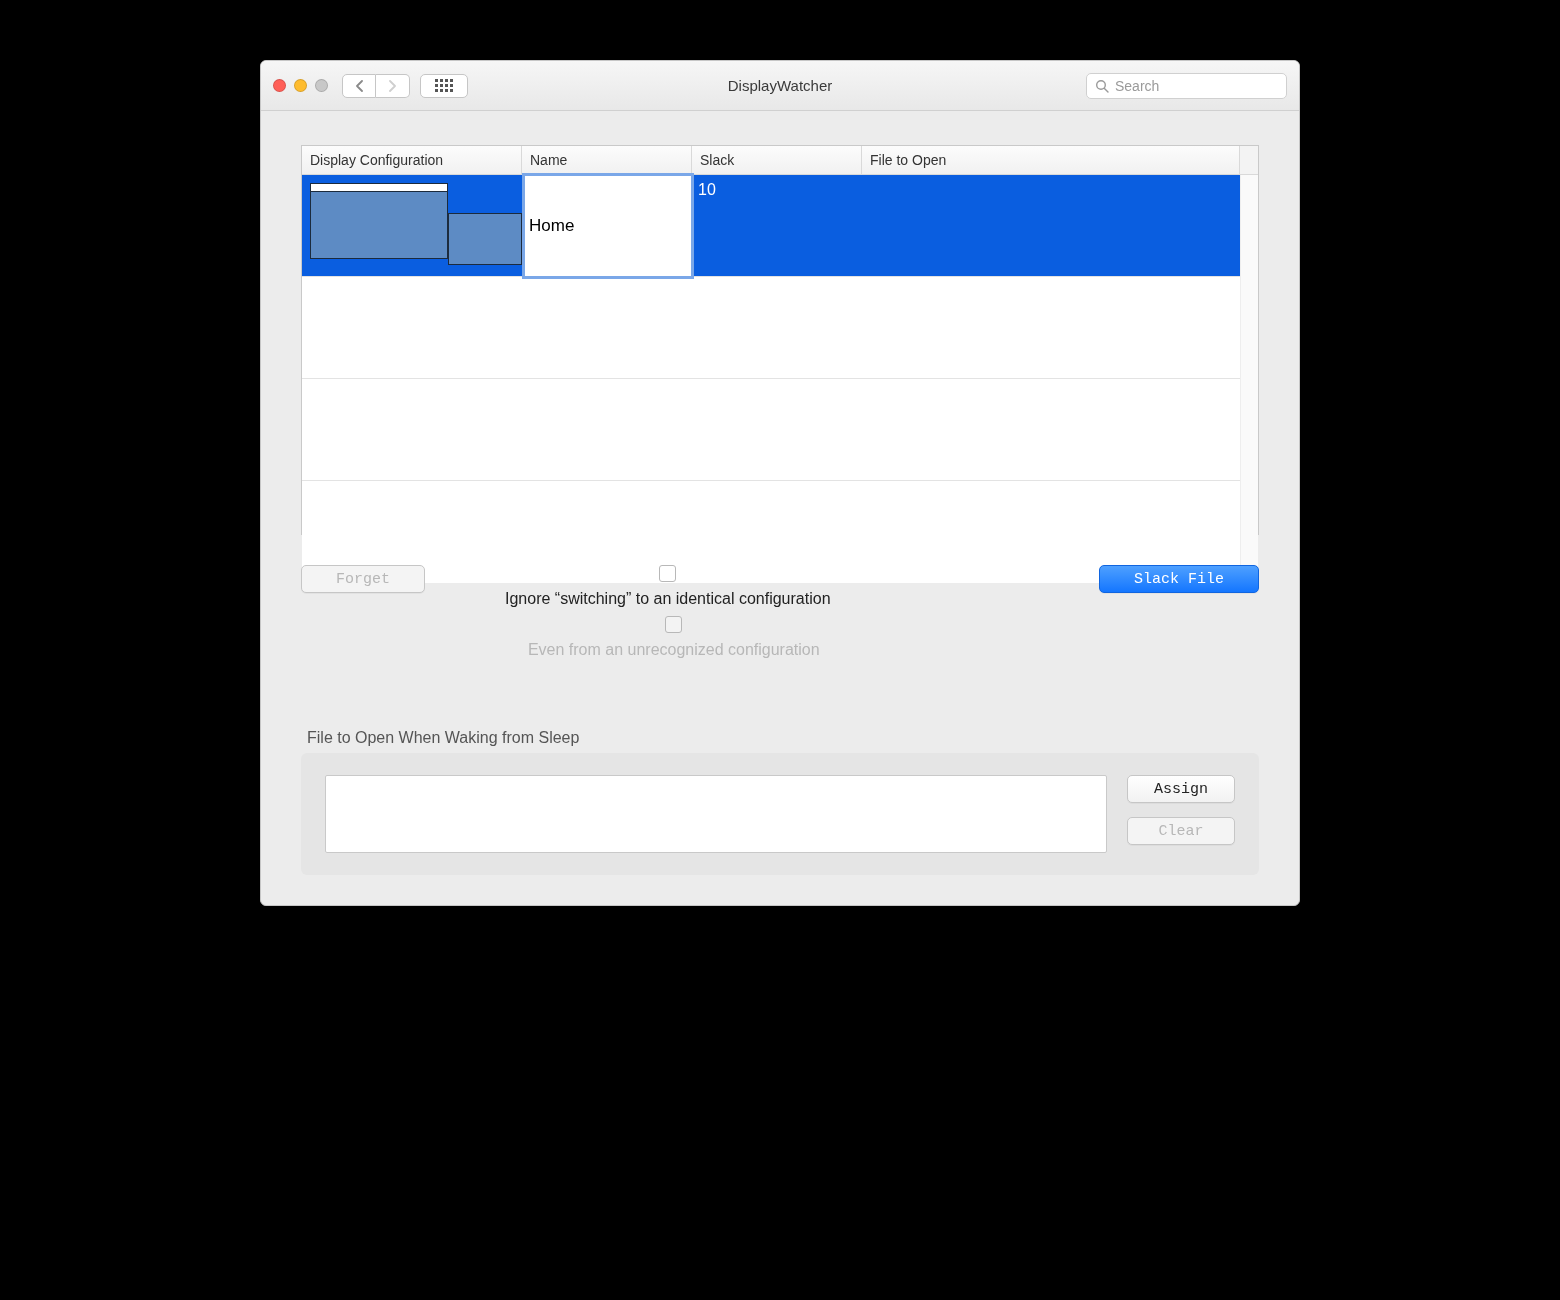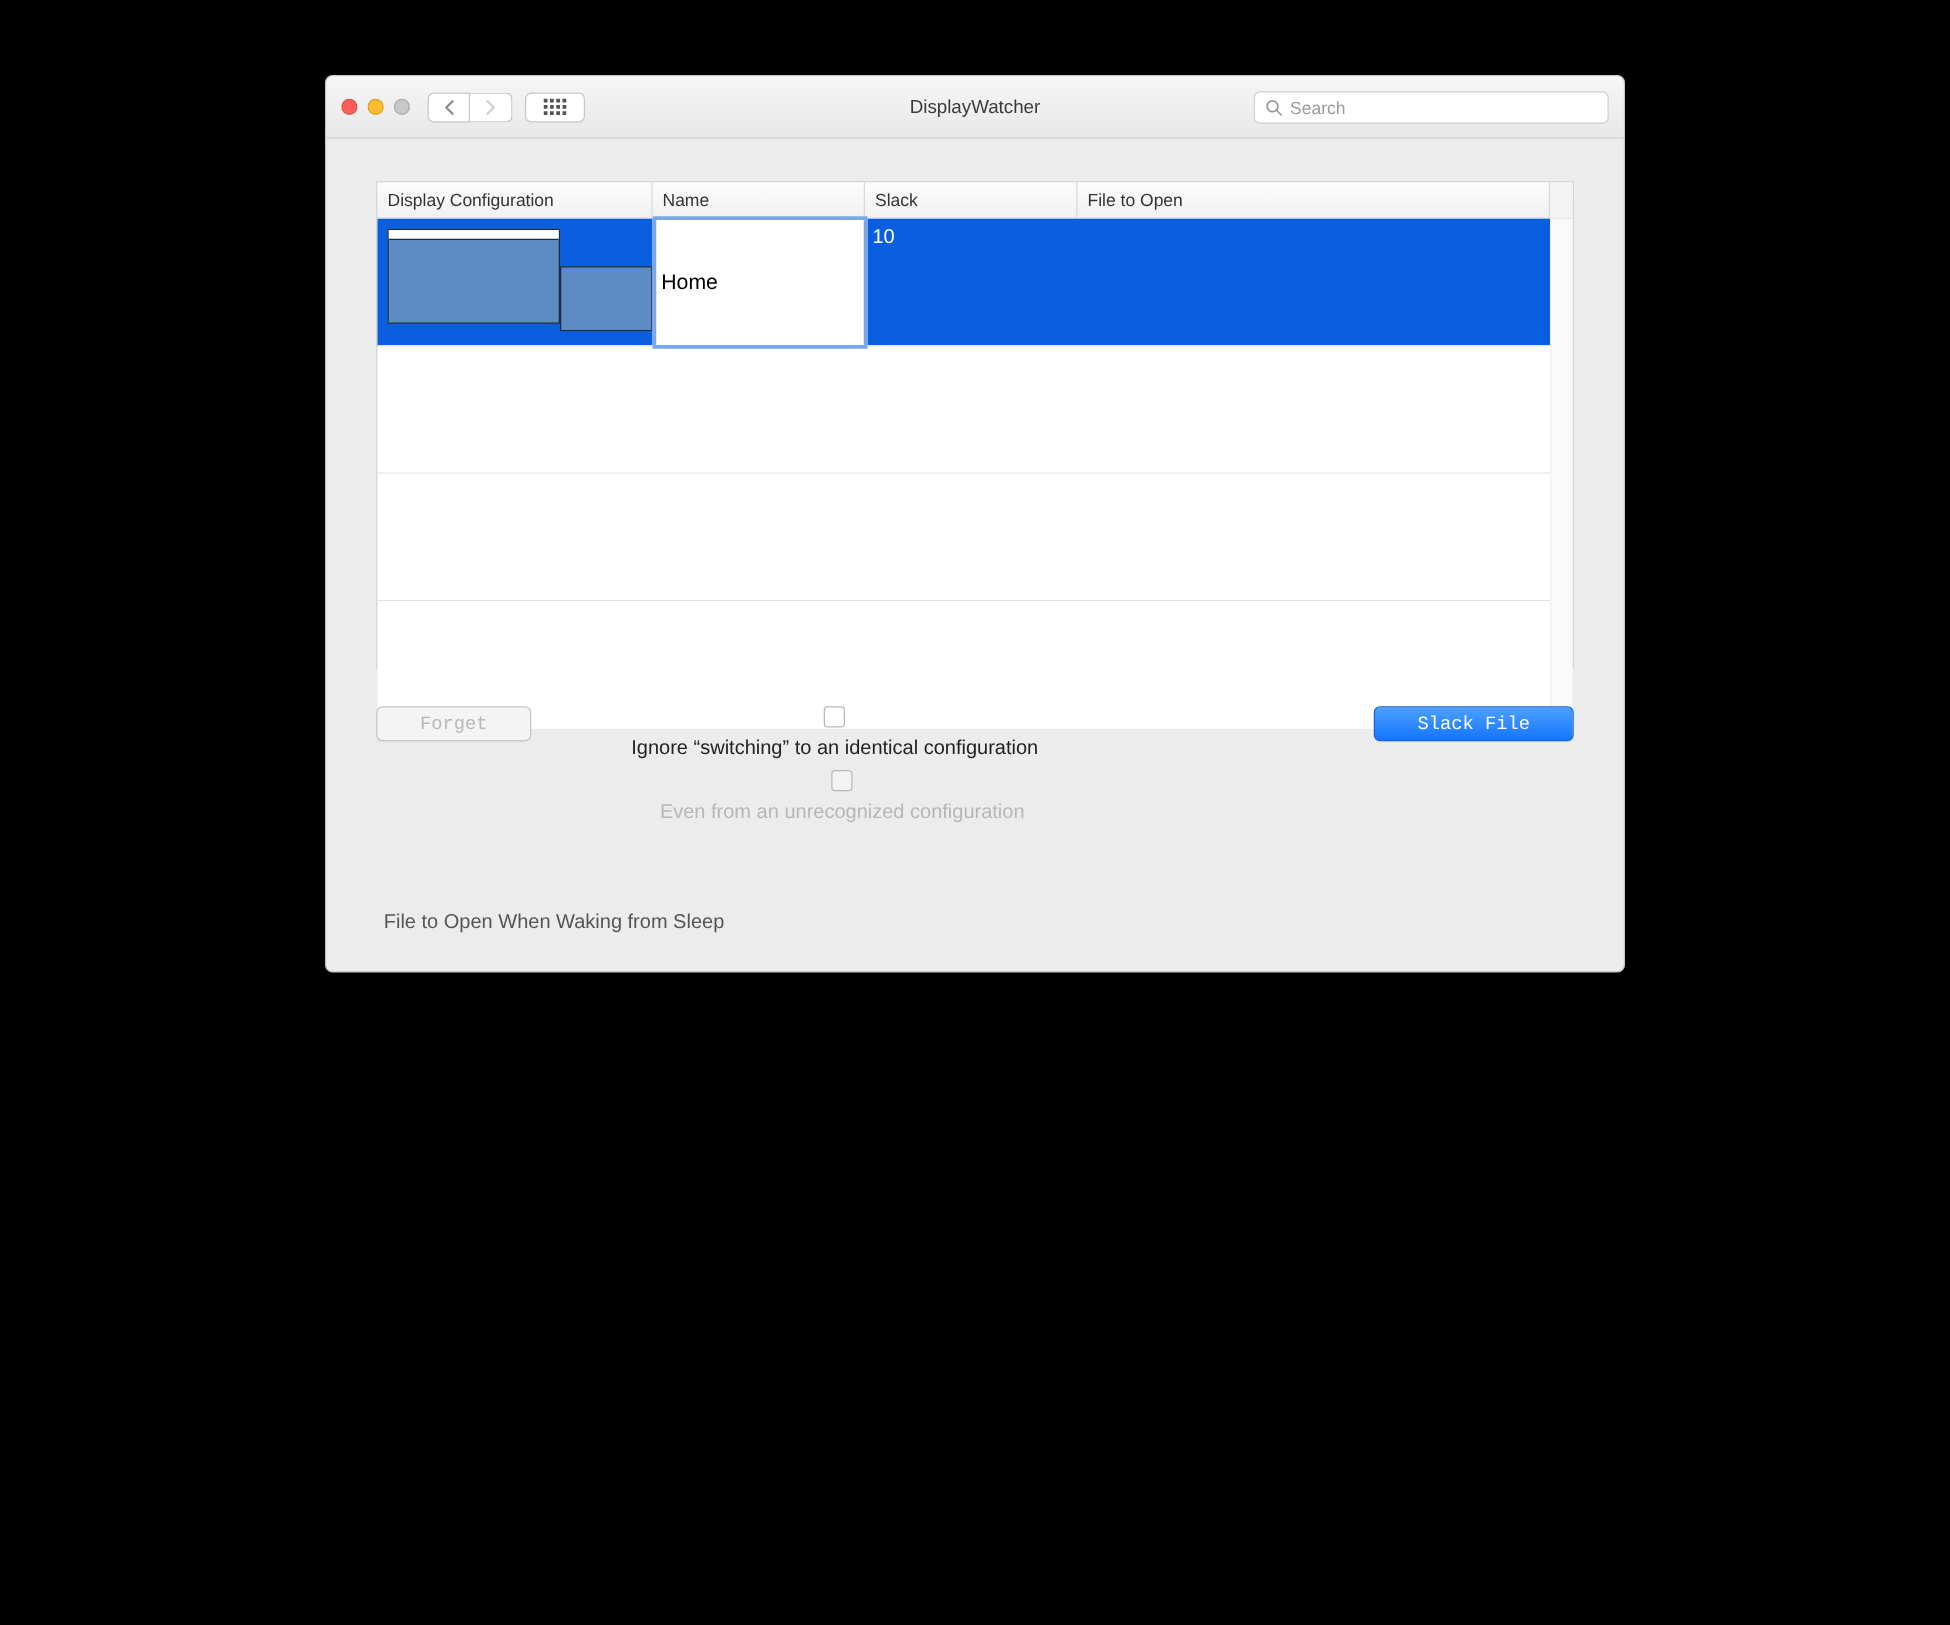--- a/index.html
+++ b/index.html
@@ -48,21 +48,21 @@
     margin-left:10px;display:flex;align-items:center;justify-content:center;
   }
   .gridicon{ display:grid; grid-template-columns:repeat(4,3px); grid-template-rows:repeat(3,3px); gap:2px;}
   .gridicon span{background:#555;width:3px;height:3px}
   .title{
     position:absolute; left:0; right:0; text-align:center; font-size:15px; color:#3a3a3a;
     pointer-events:none;
   }
   .searchwrap{ margin-left:auto; }
   .search{
-    width:284px;height:26px;border:1px solid #d0d0d0;border-radius:5px;background:#fff;
+    width:201px;height:26px;border:1px solid #d0d0d0;border-radius:5px;background:#fff;
     display:flex;align-items:center;padding:0 8px;color:#9a9a9a;
   }
   .search svg{margin-right:6px; flex-shrink:0}
   .search input{ border:none; outline:none; font-size:14px; width:100%; color:#333; background:transparent}
   .search input::placeholder{color:#9a9a9a}
 
   .content { padding: 34px 40px 30px; }
 
   .table {
     border:1px solid #c9c9c9; background:#fff; border-radius:0;
@@ -234,15 +234,22 @@
         <label class="cb dis" style="margin-left:12px">
           <span class="checkbox dis"></span>
           <span>Even from an unrecognized configuration</span>
         </label>
       </div>
       <div class="spacer"></div>
       <button class="btn primary">Slack File</button>
     </div>
 
     <div class="wake-label">File to Open When Waking from Sleep</div>
+    <div class="wake-panel">
+      <div class="wake-path"></div>
+      <div class="wake-btns">
+        <button class="btn">Assign</button>
+        <button class="btn" disabled="">Clear</button>
+      </div>
+    </div>
 
   </div>
 </div>
 
 </body></html>

